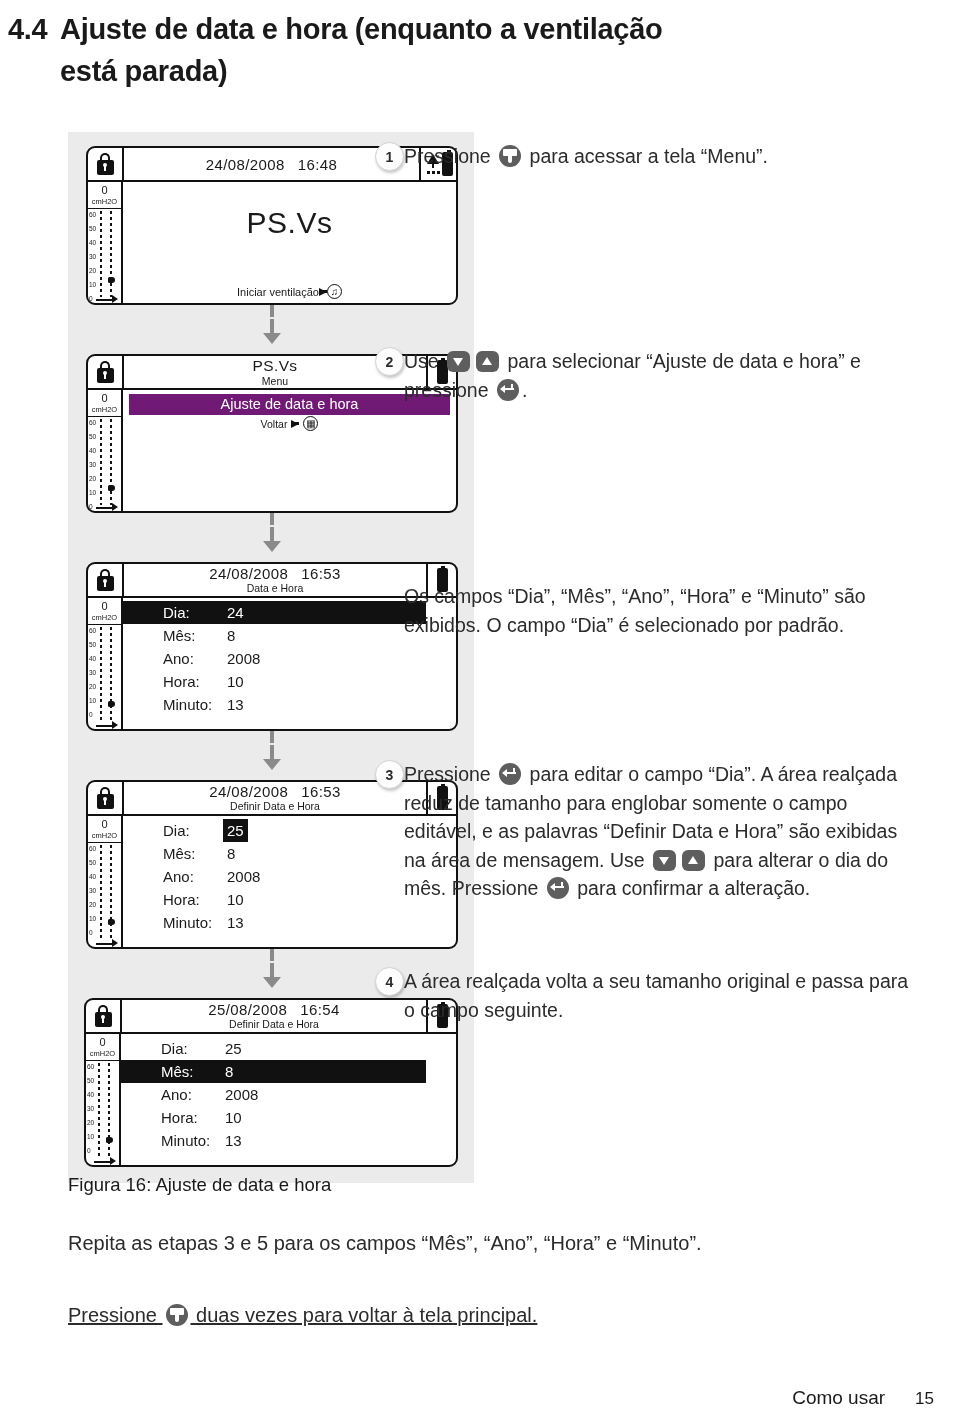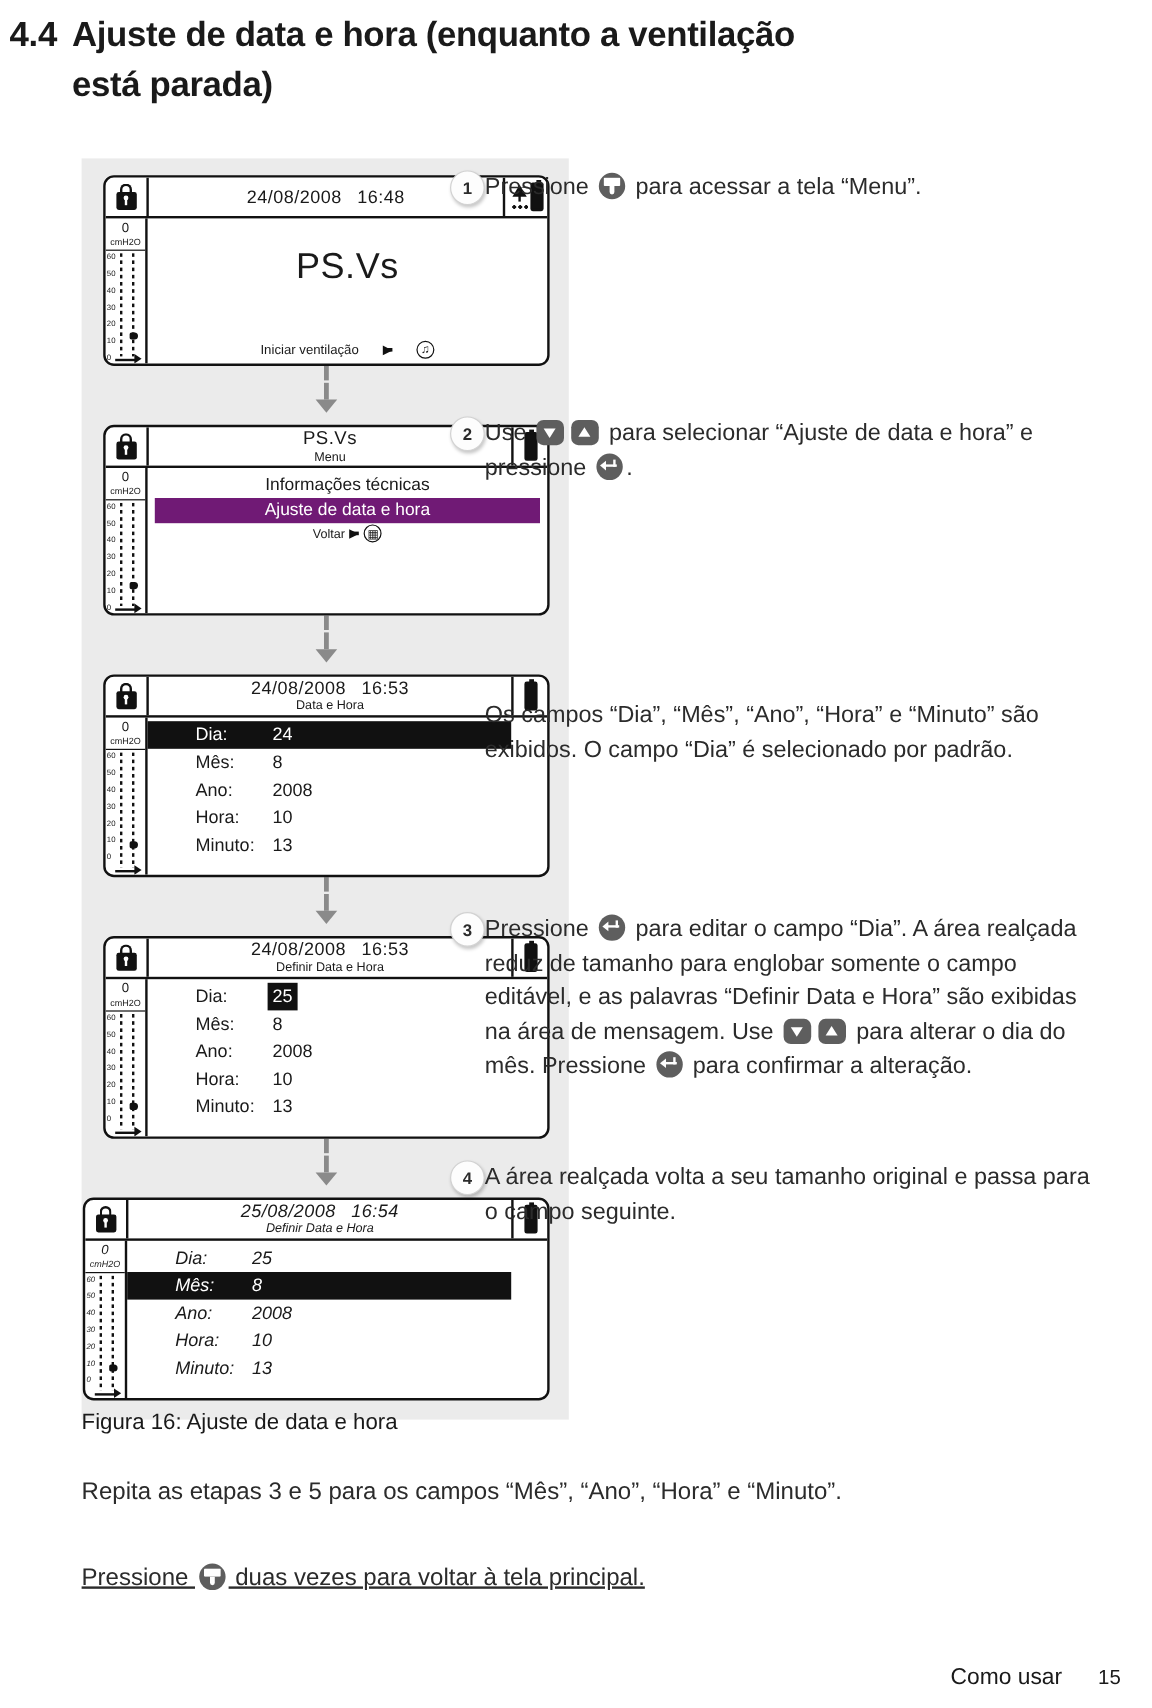--- a/index.html
+++ b/index.html
@@ -132,21 +132,21 @@
   .psvs-big {
     text-align: center;
     font-size: 30px;
     letter-spacing: 0.5px;
     padding-top: 24px;
   }
   .footer-hint {
     position: absolute; left: 0; right: 0; bottom: 4px;
     text-align: center;
     font-size: 11px;
-    display: flex; align-items: center; justify-content: center; gap: 20px;
+    display: flex; align-items: center; justify-content: center; gap: 0;
   }
 
   
   .menu-list {
     padding: 4px 4px 0 4px;
     text-align: center;
   }
   .menu-list .mi {
     font-size: 14.5px;
     line-height: 21px;
@@ -500,21 +500,20 @@
                 <span class="tk" style="top:84px">0</span>
                 <span class="dots"></span>
                 <span class="dots2"></span>
                 <span class="marker" style="bottom:20.24px"></span>
                 <span class="baseline"></span>
                 <span class="arrowhead"></span>
               </div>
             </div>
             <div class="dev-content" style="min-height: 118px;">
               <div class="menu-list">
-                <div class="mi">Informações técnicas</div>
                 <div class="mi sel">Ajuste de data e hora</div>
                 <div class="menu-footer">
                   <span>Voltar</span>
                   <span class="inline-arrow"></span>
                   <span class="circ-icon">▦</span>
                 </div>
               </div>
             </div>
           </div>
         </div>
@@ -657,21 +656,21 @@
               </div>
             </div>
           </div>
         </div>
         <div class="stub"></div>
         <div class="connector" style="margin-top: 2px;">
           <span class="stem"></span>
           <span class="head"></span>
         </div>
       </div>
-      <div style="position: relative; padding: 10px 16px 0px 1px; font-style: italic;">
+      <div style="position: relative; padding: 10px 16px 0px 16px;">
         <div class="device">
           <div class="dev-top">
             <div class="lock-cell">
               <span class="lock-glyph">
                 <span class="shackle"></span>
                 <span class="bodyb"></span>
                 <span class="keyh"></span>
                 <span class="keyh2"></span>
               </span>
             </div>

